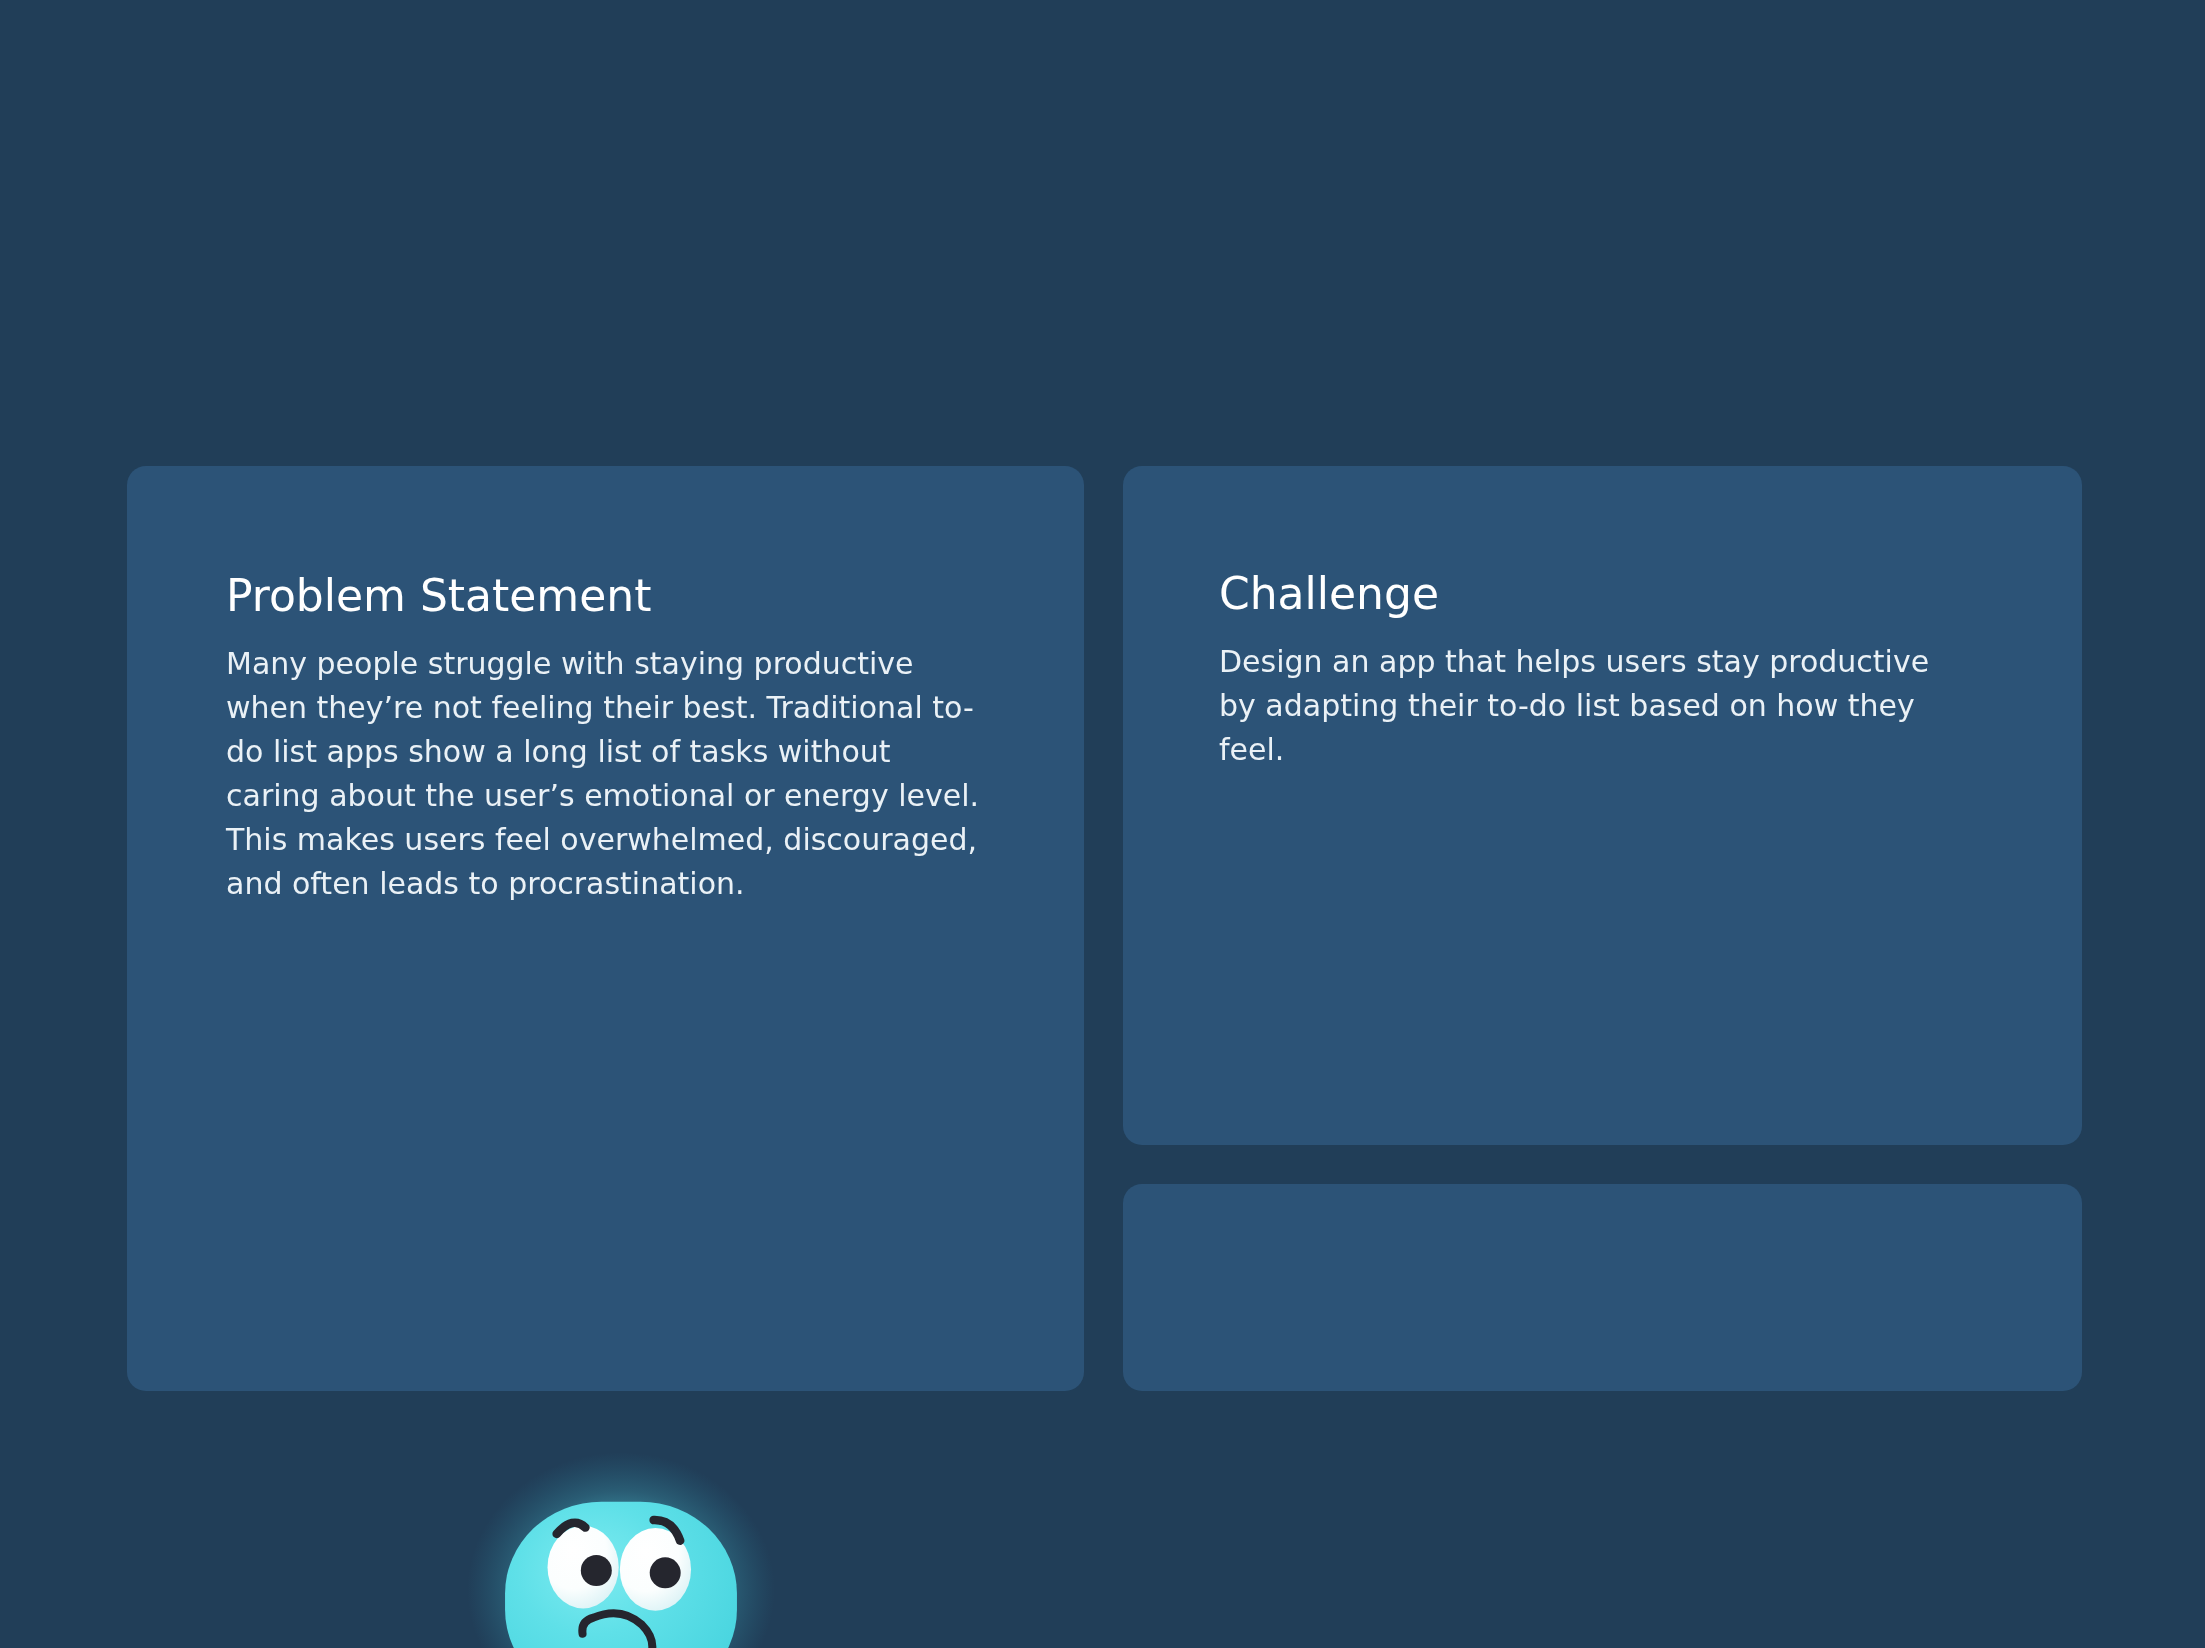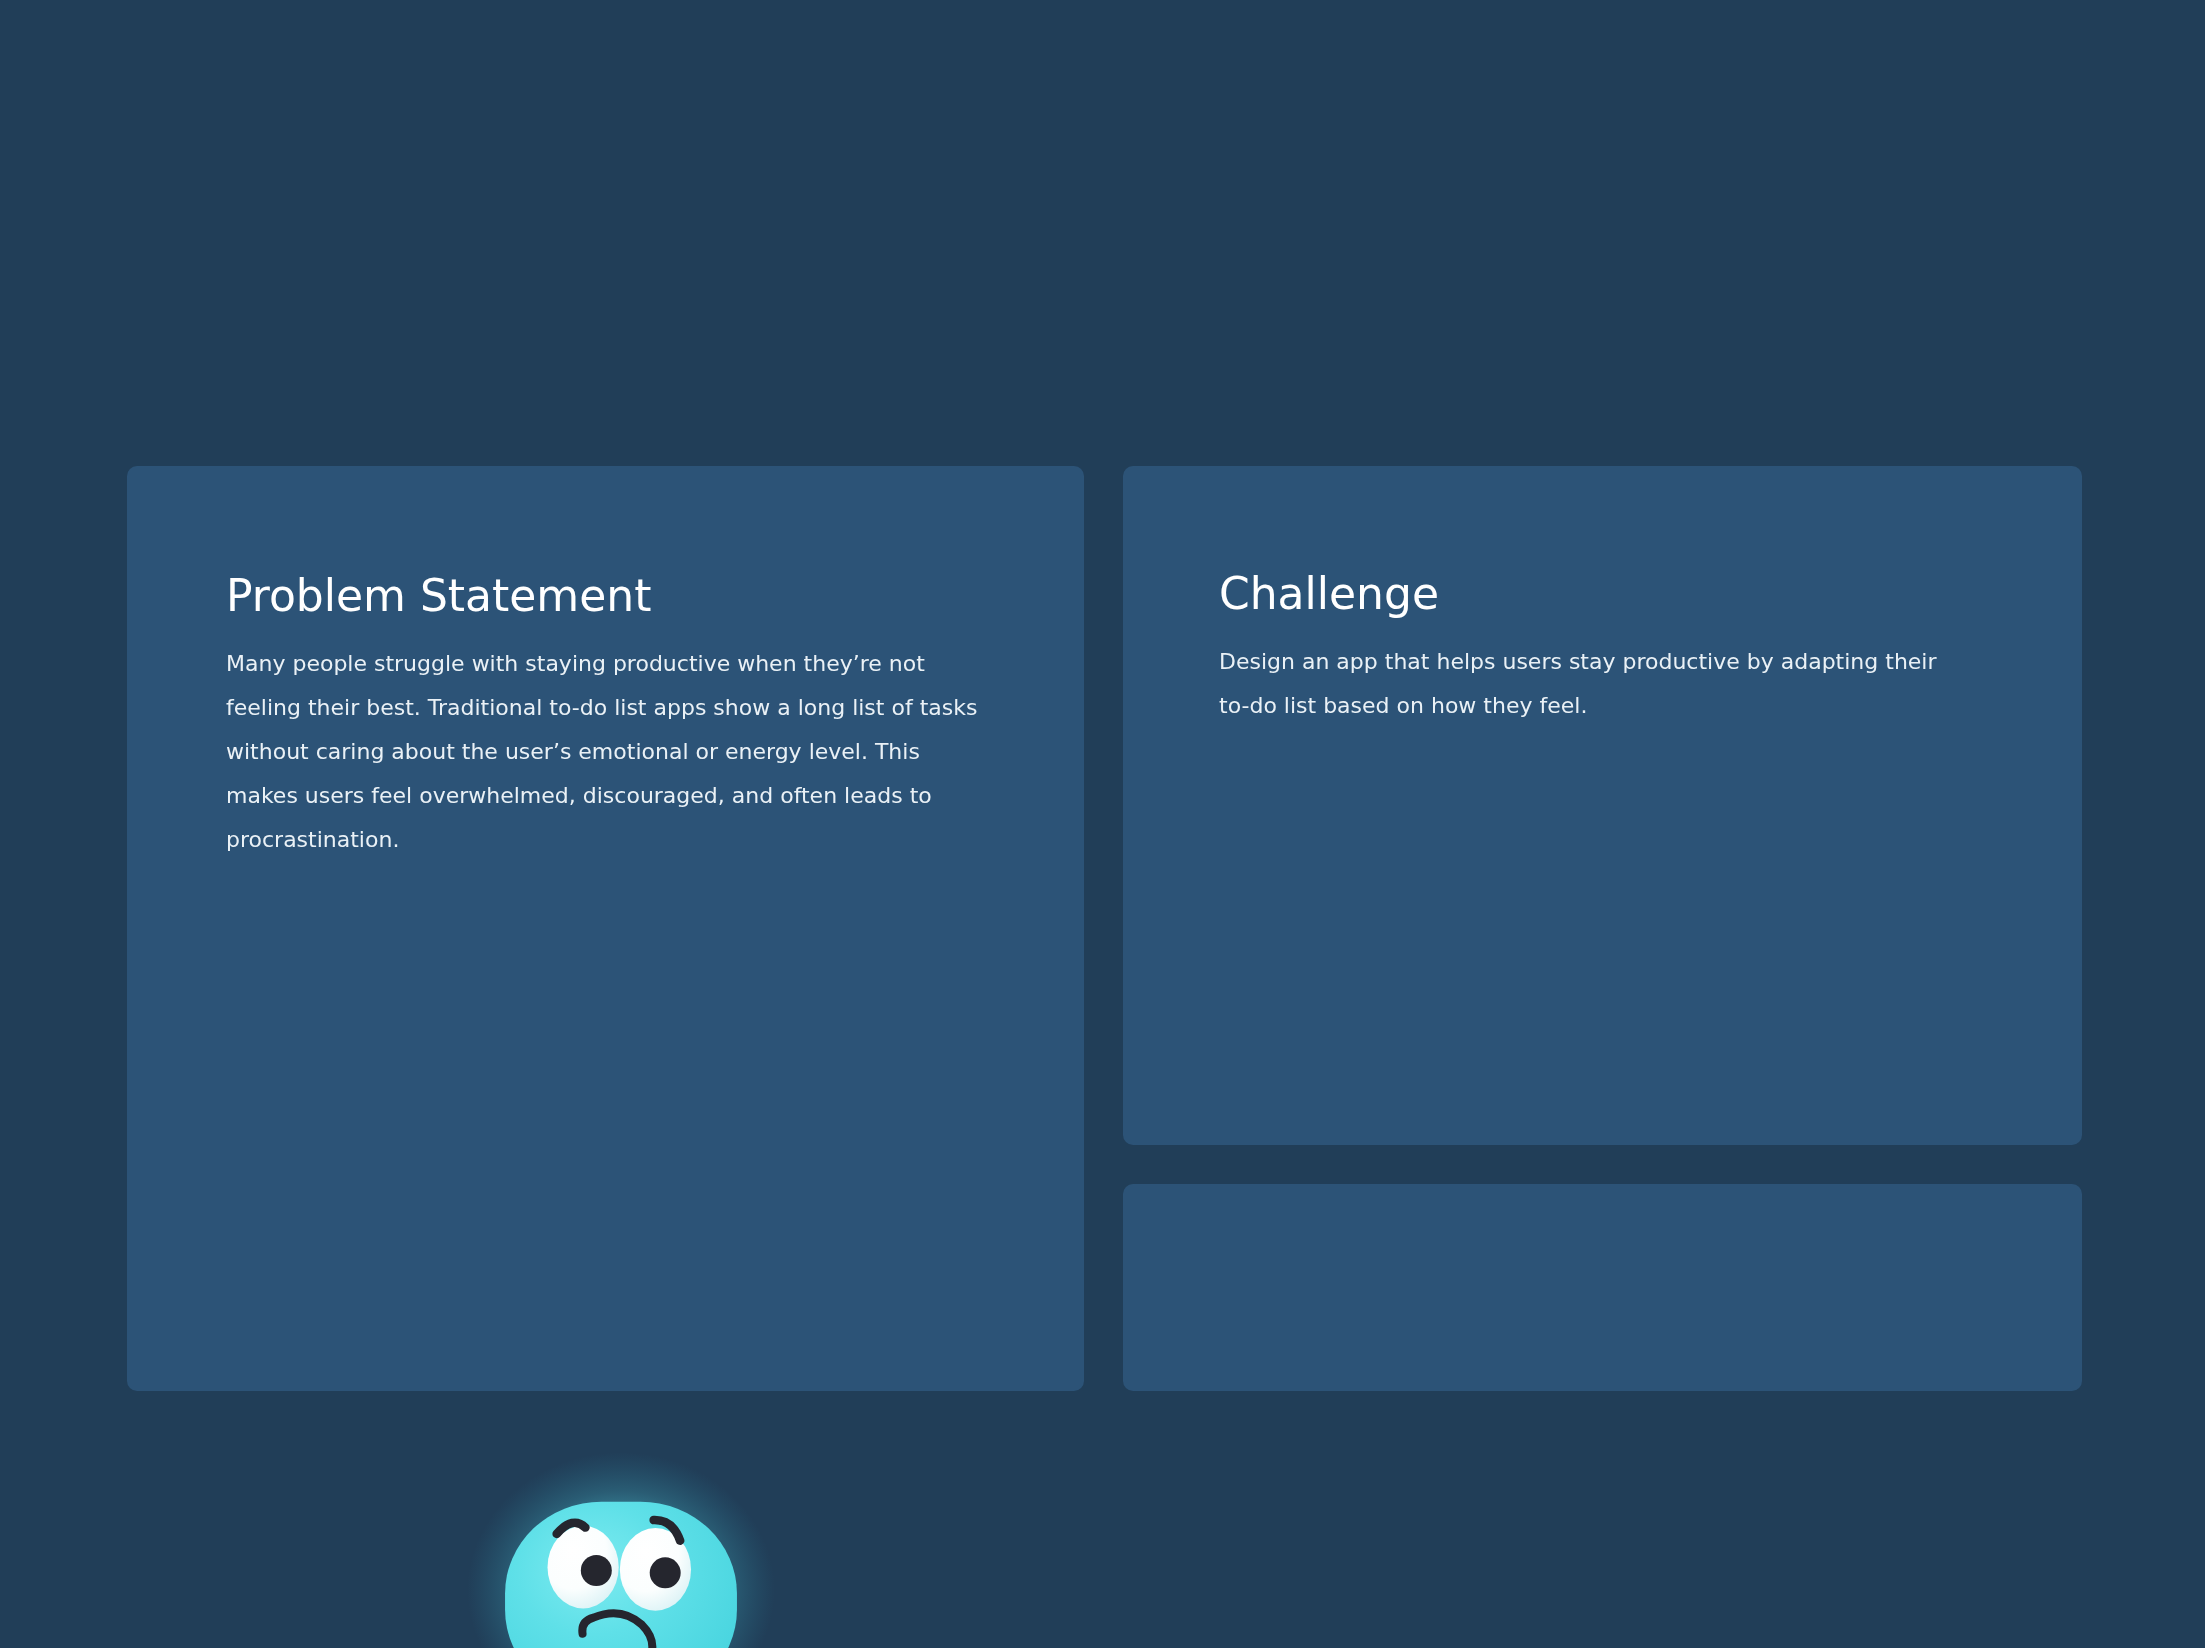--- a/index.html
+++ b/index.html
@@ -33,21 +33,21 @@
     letter-spacing: -0.6px;
     color: #FFFFFF;
     line-height: 1.0;
     white-space: nowrap;
   }
 
   
   .card {
     position: absolute;
     background: #2C5377;
-    border-radius: 10px;
+    border-radius: 19px;
   }
 
   #card-problem {
     left: 127px;
     top: 466px;
     width: 957px;
     height: 925px;
   }
 
   #card-challenge {
@@ -76,21 +76,21 @@
   .card-heading {
     font-size: 44px;
     font-weight: 400;
     color: #FFFFFF;
     line-height: 1.12;
     margin-bottom: 22px;
     letter-spacing: 0px;
   }
 
   .card-body {
-    font-size: 22px;
+    font-size: 30px;
     font-weight: 400;
     color: #EAF1F6;
     line-height: 44px;
     letter-spacing: 0px;
     max-width: 758px;
   }
 
   #card-challenge .card-body { max-width: 747px; }
 
   

